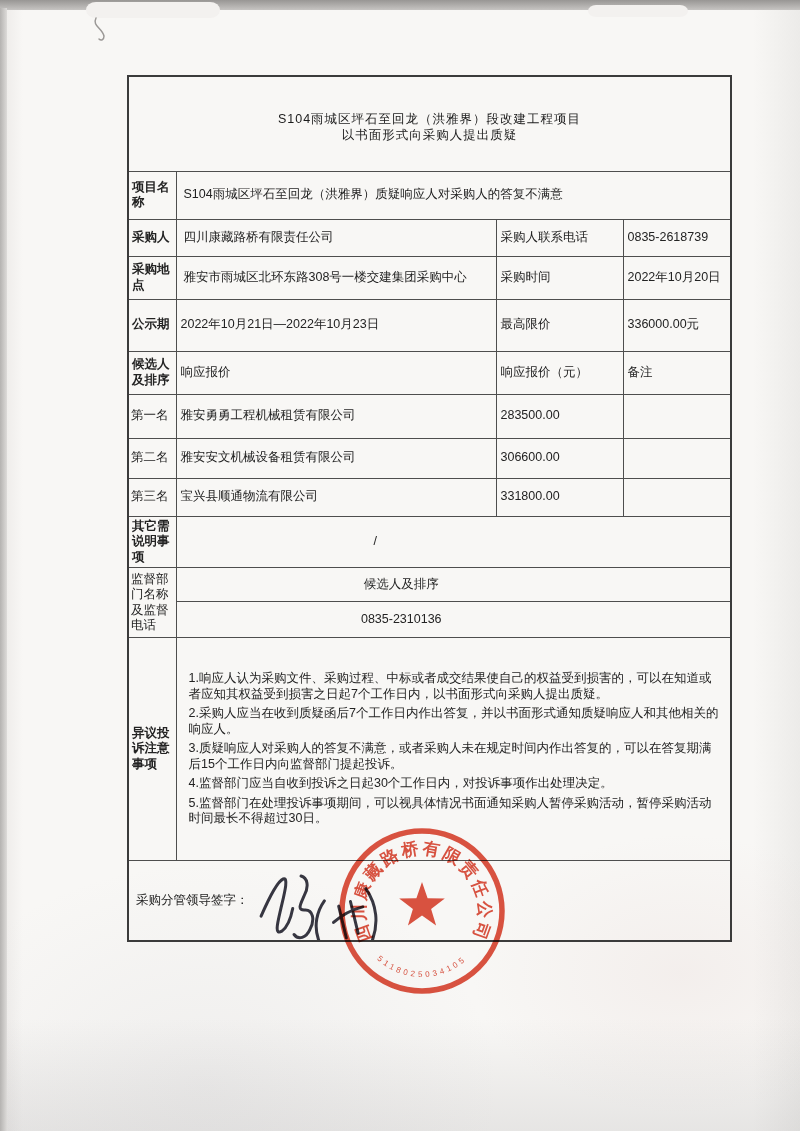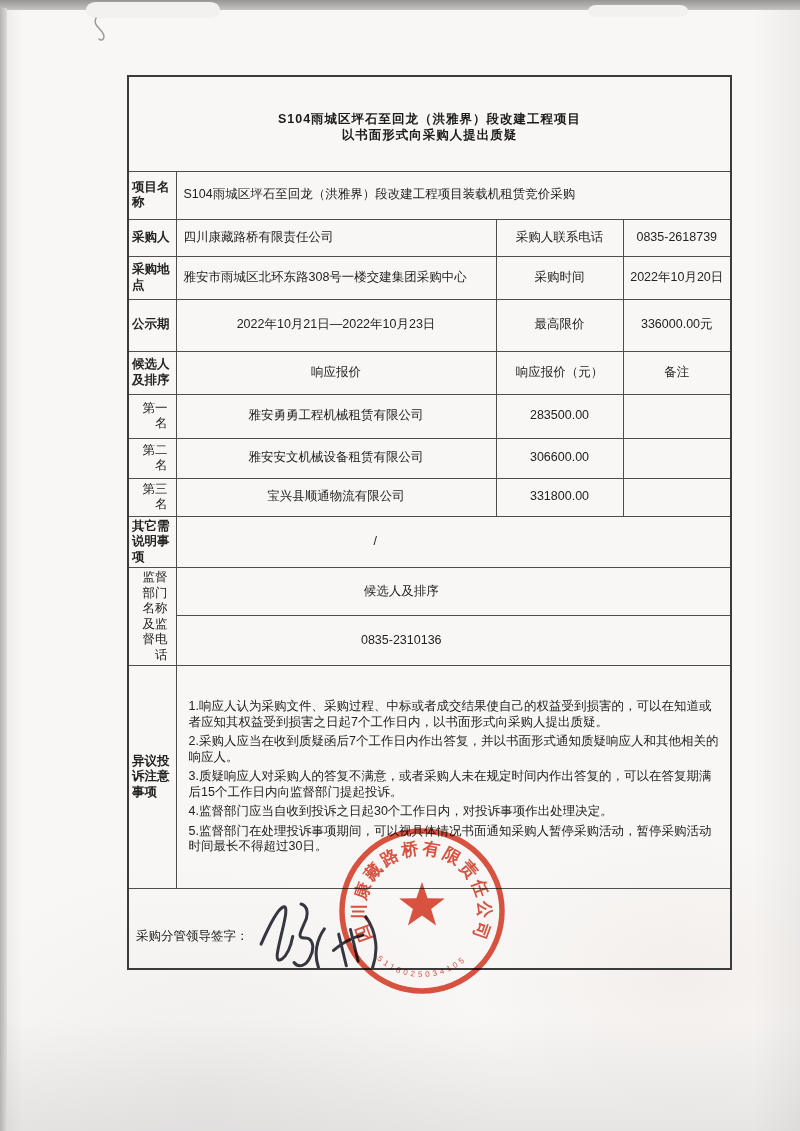--- a/index.html
+++ b/index.html
@@ -28,32 +28,32 @@
 
   table.doc {
     position:absolute; left:127px; top:75px; width:603px;
     border-collapse:collapse; table-layout:fixed;
     color:#232323; border:2px solid #3b3b3b;
   }
   table.doc td {
     border:1px solid #4e4e4e; font-size:12.5px; line-height:15.5px;
     padding:2px 4px; vertical-align:middle; overflow:hidden;
   }
-  .title-cell { text-align:center; font-weight:bold; font-size:17.5px;
+  .title-cell { text-align:center; font-weight:normal; font-size:17.5px;
     line-height:29px; letter-spacing:1px; color:#1b1b1b; padding-top:10px !important; }
-  .c  { text-align:center; }
+  .c  { }
   .lbl { padding:2px 3px !important;font-weight:bold; }
-  .lbl-c { text-align:right; padding:2px 8px !important; }
+  .lbl-c { text-align:left; padding:2px 2px !important; }
   .val { padding-left:7px !important; }
   .span-c { text-align:center; padding-right:108px !important; }
   .slash-c { text-align:center; padding-right:160px !important; }
   .notice { padding:6px 7px 6px 8px !important; font-size:12.3px; line-height:17px; }
   .notice div { margin:4px; }
   .sig-cell { padding-left:7px !important; font-size:13px; position:relative; }
-  .sig-label { position:relative; top:8px;font-family:Liberation Serif, serif; }
+  .sig-label { position:relative; top:0;font-family:Liberation Serif, serif; }
   .signature-svg { position:absolute; left:126px; top:6px; transform:rotate(-3deg); }
   .seal { position:absolute; left:332px; top:821px; width:180px; height:180px;
     mix-blend-mode:multiply; opacity:0.92; pointer-events:none; }
 </style>
 </head>
 <body>
 
 <div class="canvas">
   <div class="paper"></div>
   <div class="scan-top"></div>
@@ -73,21 +73,21 @@
     </colgroup>
     <tbody>
         <tr style="height:95px">
       <td colspan="4" class="title-cell">
         <div>S104雨城区坪石至回龙（洪雅界）段改建工程项目</div>
         <div>以书面形式向采购人提出质疑</div>
       </td>
     </tr>
     <tr style="height:48px">
       <td class="lbl">项目名称</td>
-      <td colspan="3" class="val">S104雨城区坪石至回龙（洪雅界）段改建工程项目装载机租赁竞价采购</td>
+      <td colspan="3" class="val">S104雨城区坪石至回龙（洪雅界）质疑响应人对采购人的答复不满意</td>
     </tr>
     <tr style="height:37px">
       <td class="lbl">采购人</td>
       <td class="val">四川康藏路桥有限责任公司</td>
       <td class="c">采购人联系电话</td>
       <td class="c">0835-2618739</td>
     </tr>
     <tr style="height:43px">
       <td class="lbl">采购地点</td>
       <td class="val">雅安市雨城区北环东路308号一楼交建集团采购中心</td>

